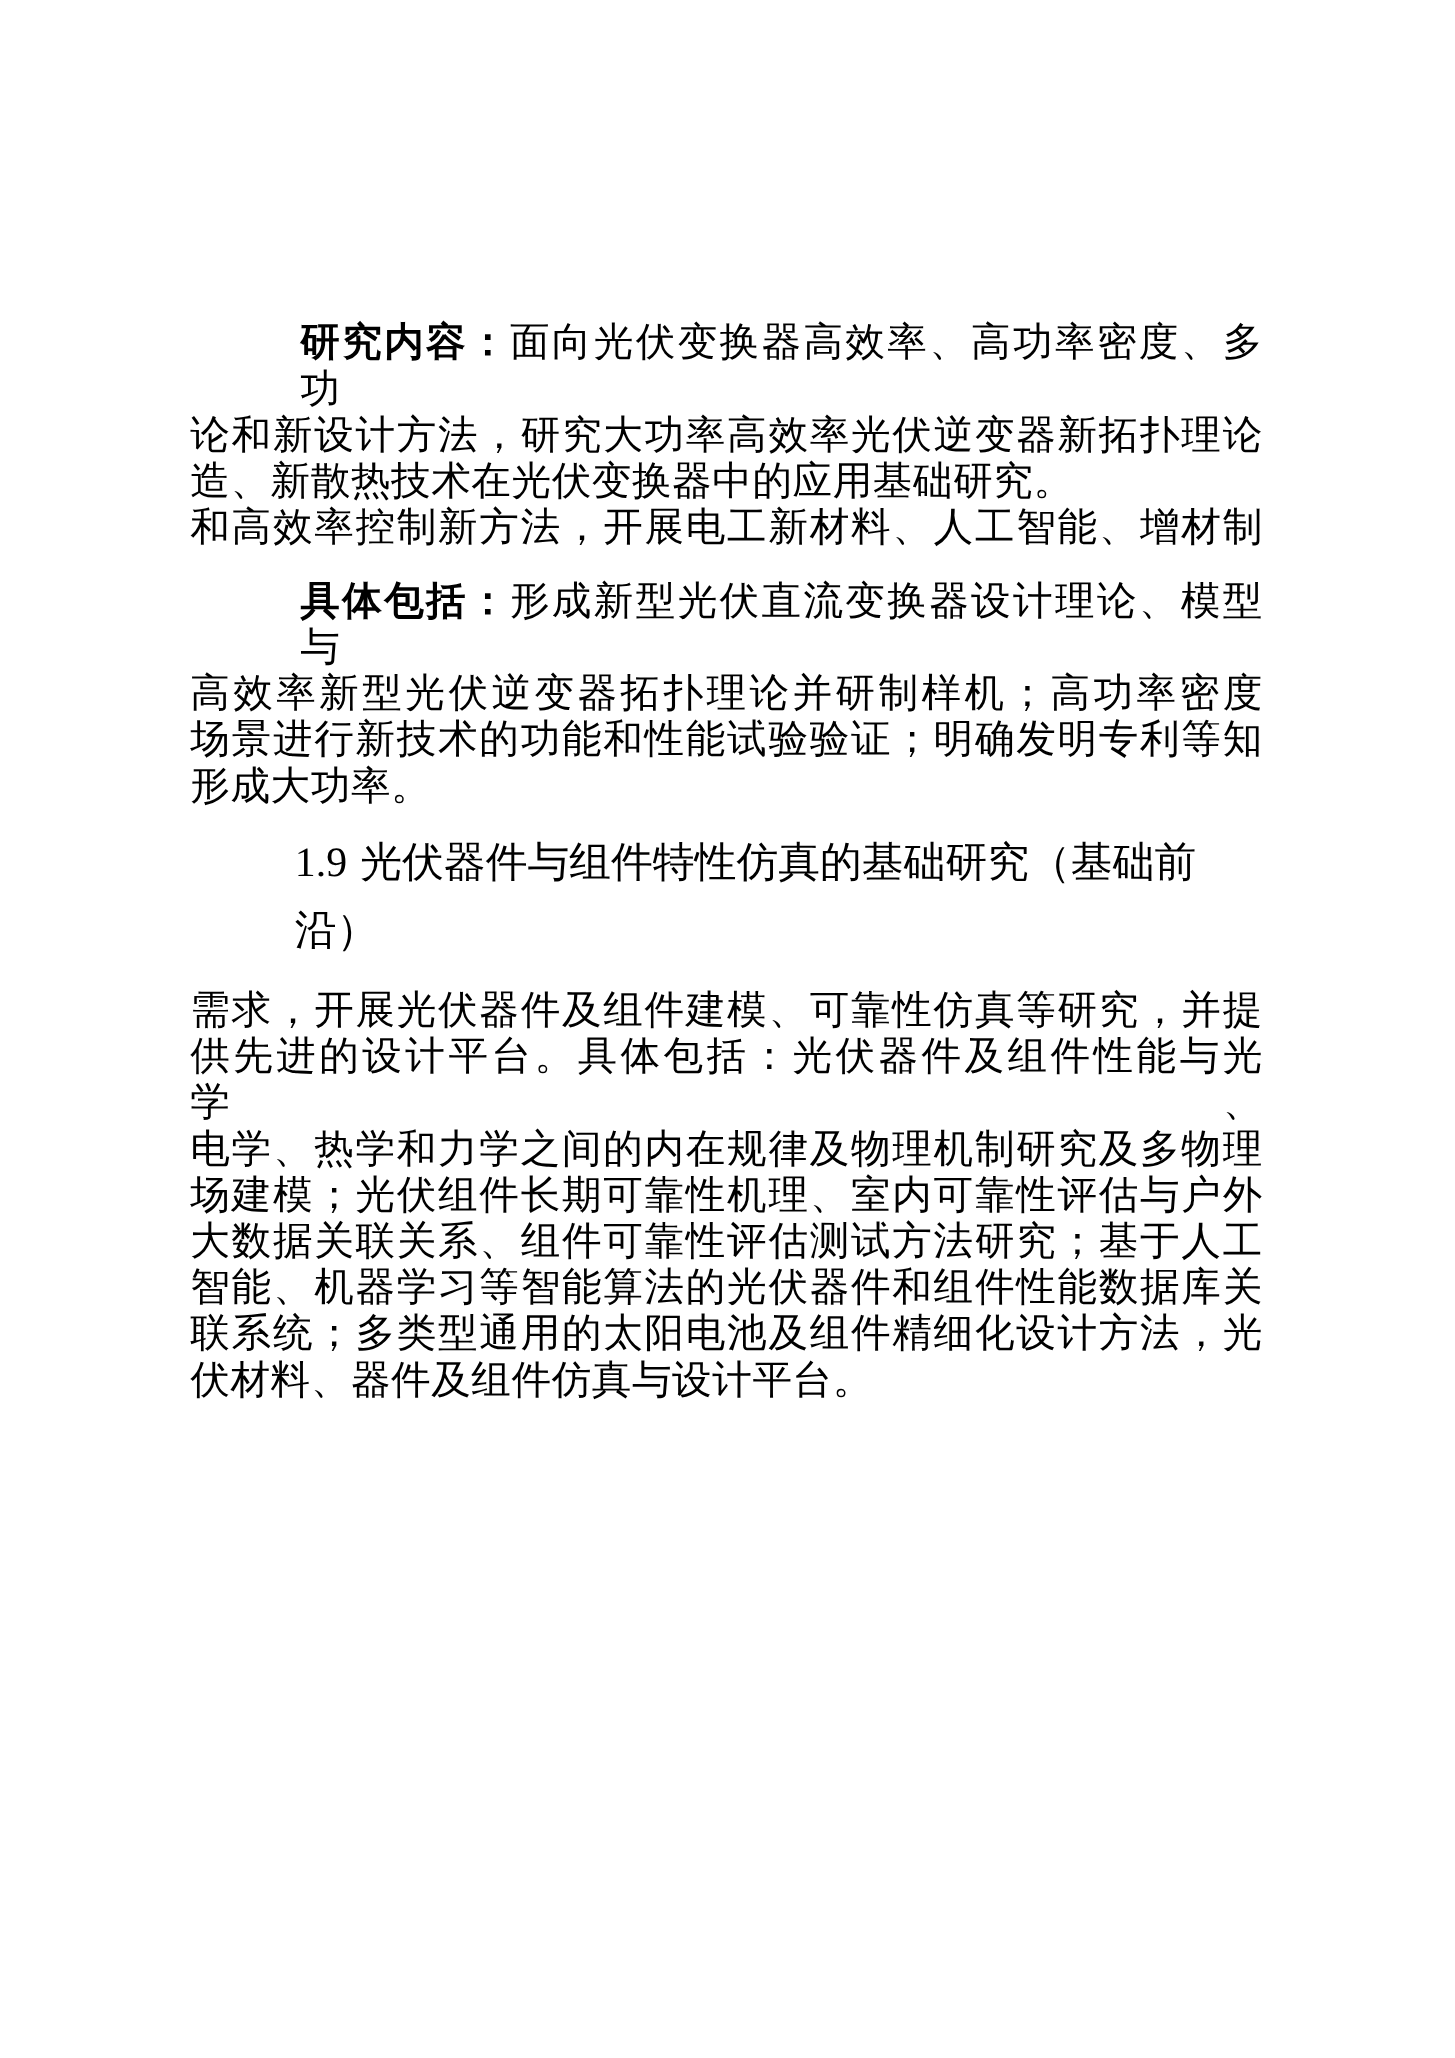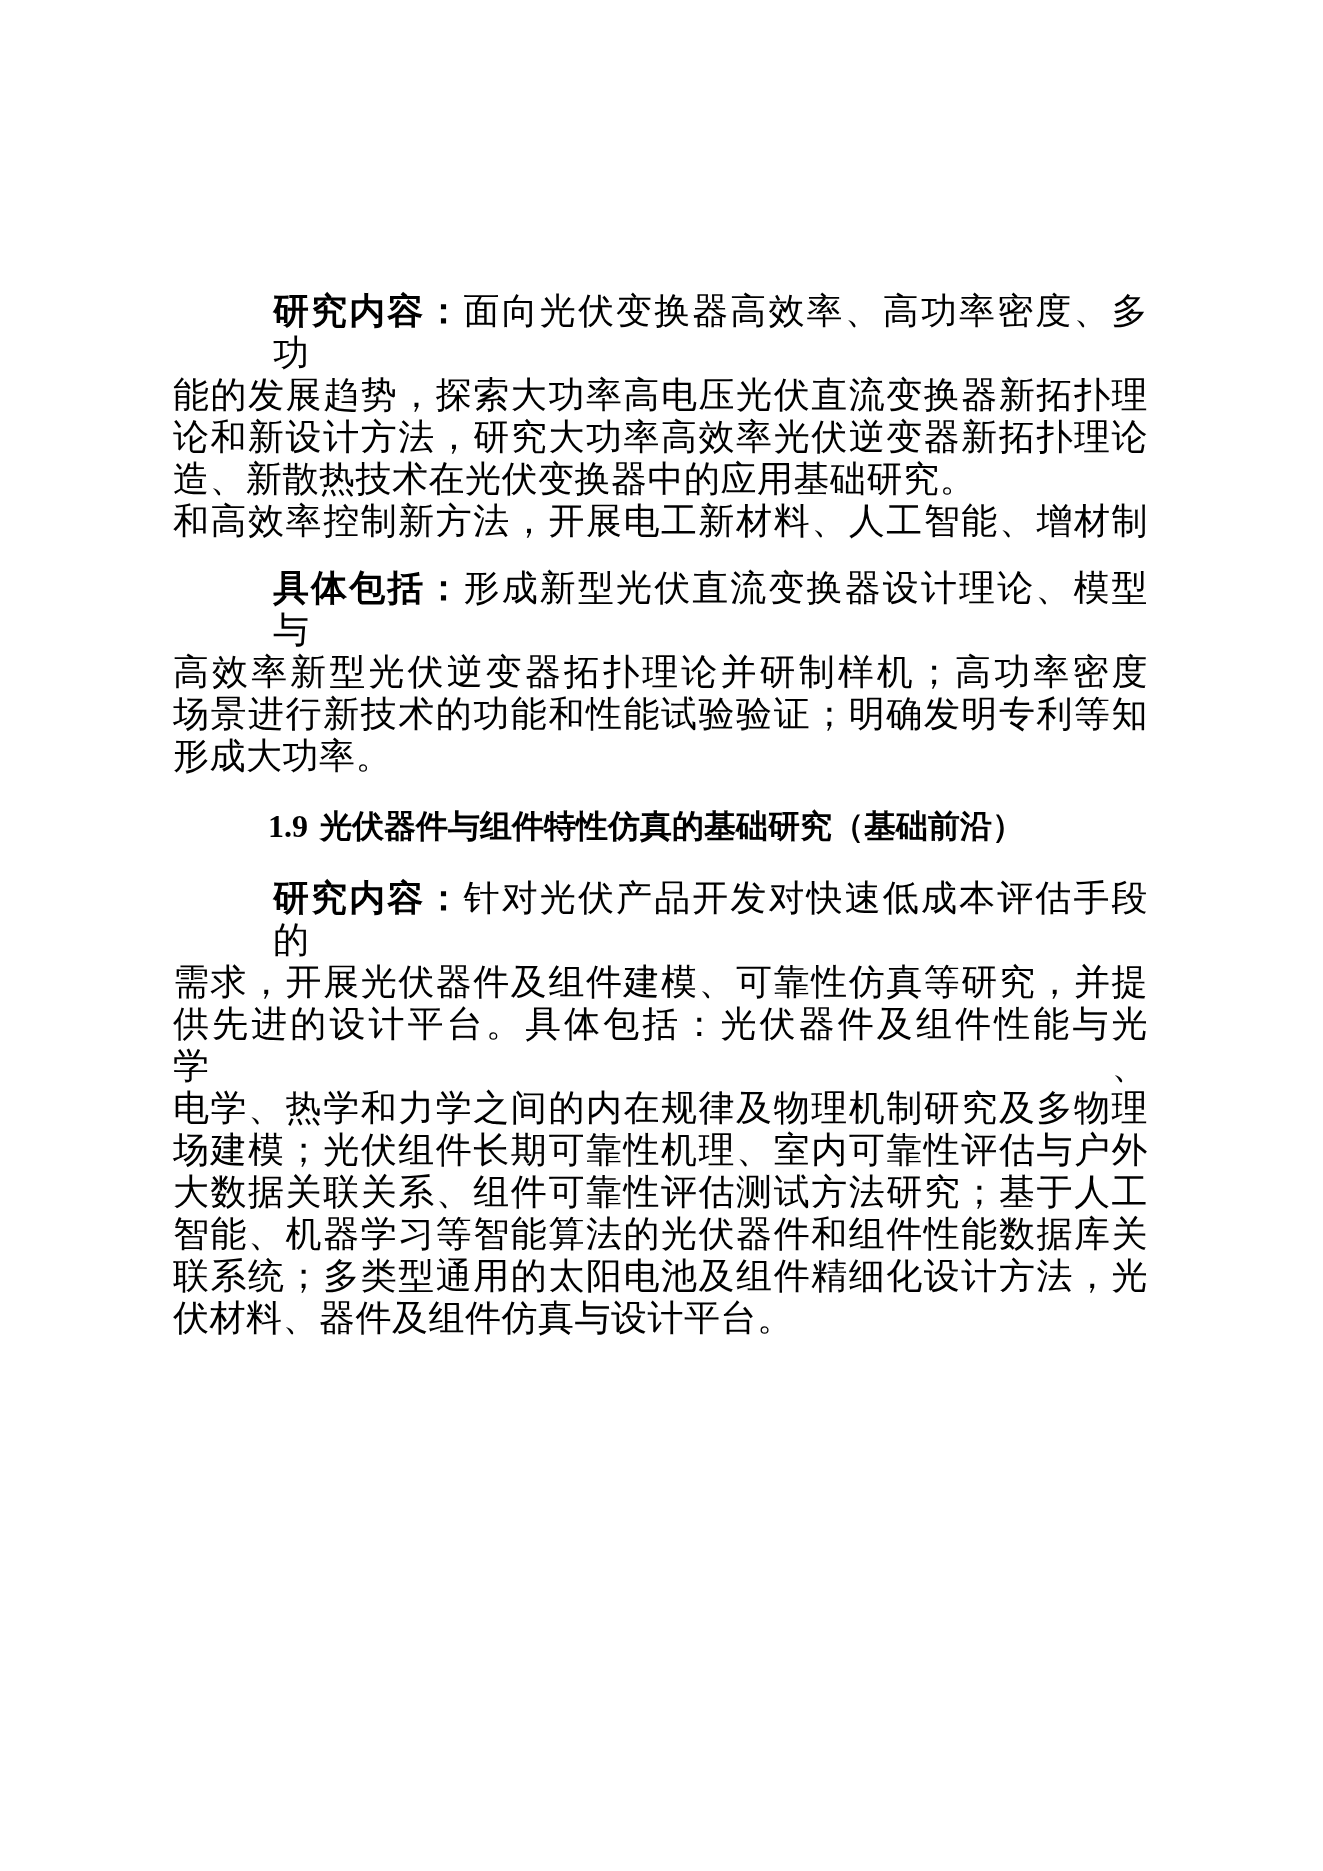--- a/index.html
+++ b/index.html
@@ -31,56 +31,54 @@
   }
   .line.last { text-align-last: left; }
   .line.first { padding-left: 100px; }
   .label {
     font-weight: bold;
     font-family: "Liberation Sans", "DejaVu Sans", sans-serif;
   }
   .heading {
     margin: 18px 0 0 0;
     padding-left: 95px;
-    font-size: 32px;
+    font-size: 38px;
     line-height: 62px;
-    font-weight: bold;
+    font-weight: normal;
     font-family: "Liberation Sans", "DejaVu Sans", sans-serif;
   }
   .heading-number {
     font-family: "Liberation Serif", "DejaVu Serif", serif;
     margin-right: 12px;
   }
   .m-p2 { margin-top: 25px; }
   .m-p3 { margin-top: 20px; }
 </style>
 </head>
 <body>
 
 <div class="page">
 
   <div class="para">
     <div class="line first"><span class="label">研究内容：</span><span>面向光伏变换器高效率、高功率密度、多功</span></div>
-    <div class="line">能的发展趋势，探索大功率高电压光伏直流变换器新拓扑理</div>
     <div class="line">论和新设计方法，研究大功率高效率光伏逆变器新拓扑理论</div>
     <div class="line last">造、新散热技术在光伏变换器中的应用基础研究。</div>
     <div class="line">和高效率控制新方法，开展电工新材料、人工智能、增材制</div>
   </div>
 
   <div class="para m-p2">
     <div class="line first"><span class="label">具体包括：</span><span>形成新型光伏直流变换器设计理论、模型与</span></div>
     <div class="line">高效率新型光伏逆变器拓扑理论并研制样机；高功率密度</div>
     <div class="line">场景进行新技术的功能和性能试验验证；明确发明专利等知</div>
     <div class="line last">形成大功率。</div>
   </div>
 
   <div class="heading"><span class="heading-number">1.9</span><span class="heading-text">光伏器件与组件特性仿真的基础研究（基础前沿）</span></div>
 
   <div class="para m-p3">
-    <div class="line first"><span class="label">研究内容：</span><span>针对光伏产品开发对快速低成本评估手段的</span></div>
     <div class="line">需求，开展光伏器件及组件建模、可靠性仿真等研究，并提</div>
     <div class="line">供先进的设计平台。具体包括：光伏器件及组件性能与光学、</div>
     <div class="line">电学、热学和力学之间的内在规律及物理机制研究及多物理</div>
     <div class="line">场建模；光伏组件长期可靠性机理、室内可靠性评估与户外</div>
     <div class="line">大数据关联关系、组件可靠性评估测试方法研究；基于人工</div>
     <div class="line">智能、机器学习等智能算法的光伏器件和组件性能数据库关</div>
     <div class="line">联系统；多类型通用的太阳电池及组件精细化设计方法，光</div>
     <div class="line last">伏材料、器件及组件仿真与设计平台。</div>
   </div>
 

